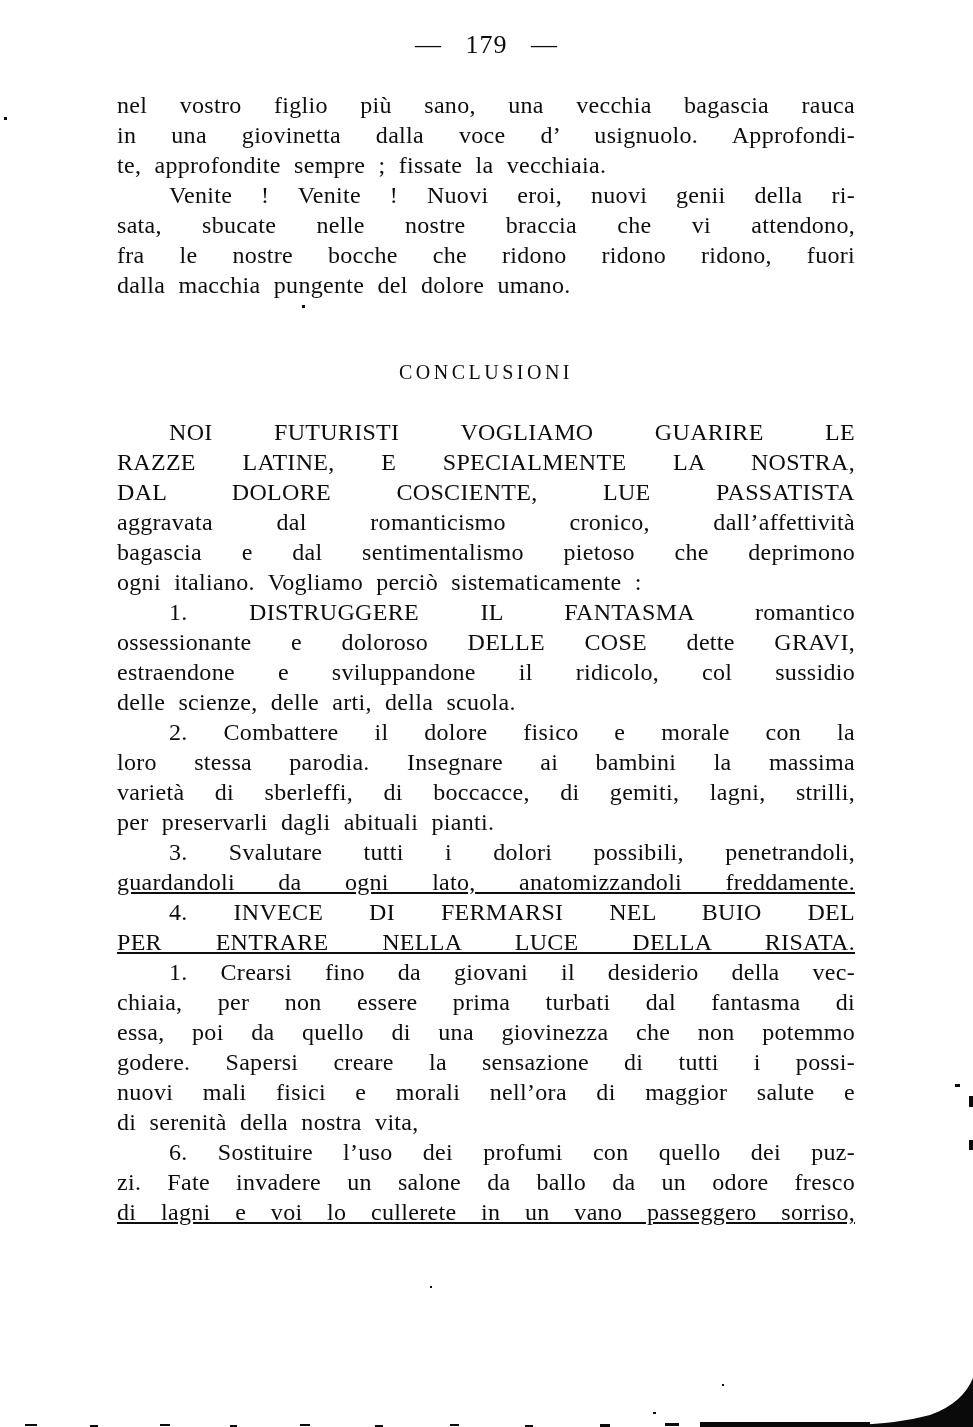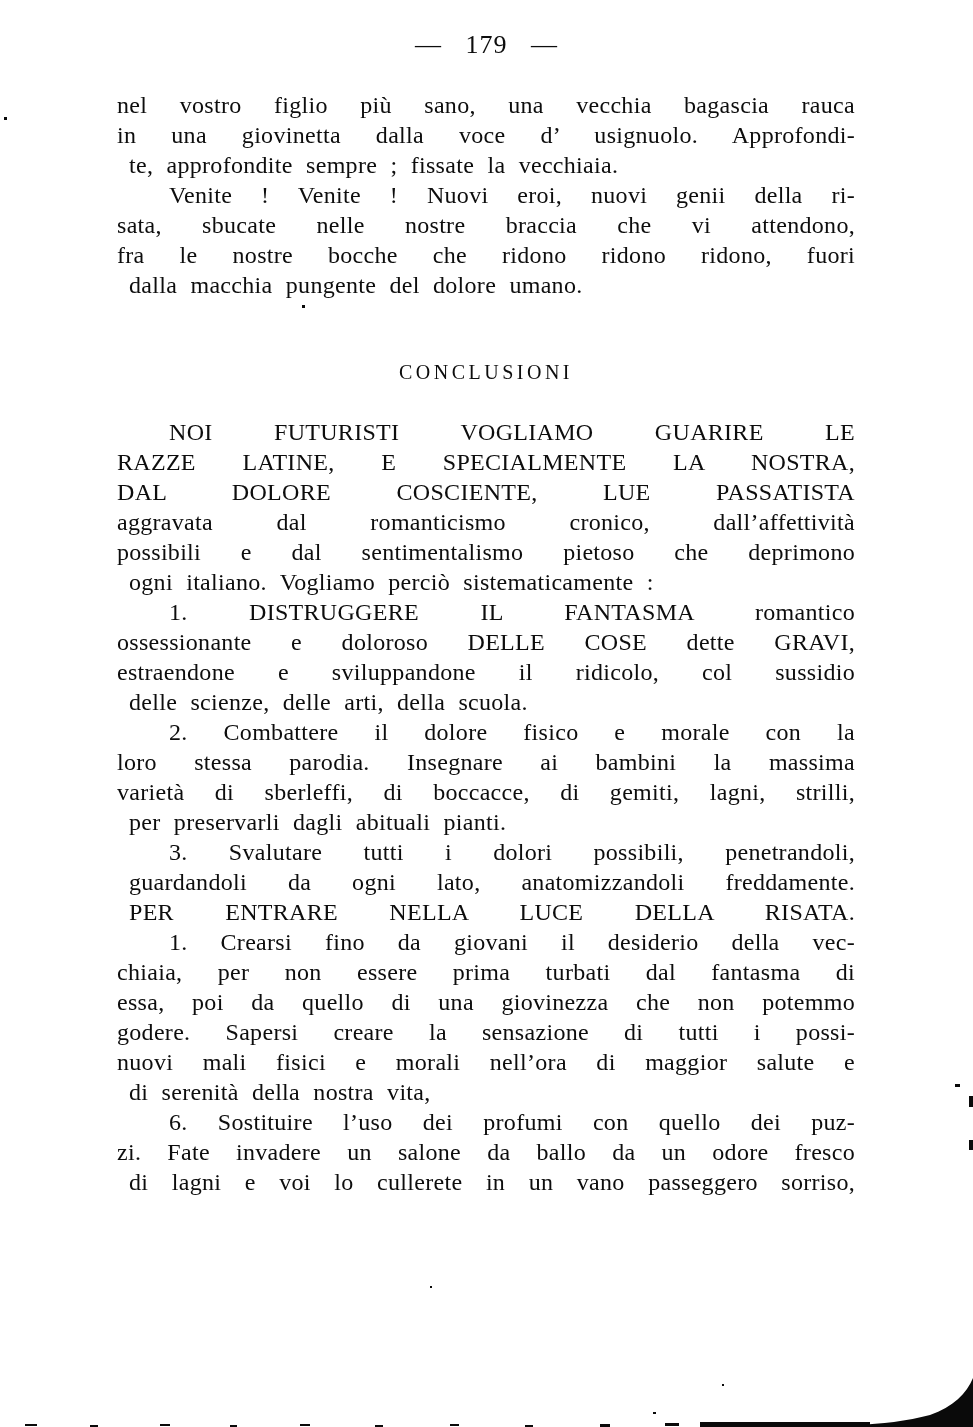--- a/index.html
+++ b/index.html
@@ -30,22 +30,22 @@
     letter-spacing: 0.3px;
   }
   .block { margin: 0; }
   .line {
     white-space: nowrap;
     text-align: justify;
     text-align-last: justify;
     height: 30px;
   }
   .line.indent { padding-left: 52px; }
-  .line.last { text-align-last: left; word-spacing: 7px; margin-left: 12px; }
-  .line.last.full { text-align-last: justify; }
+  .line.last { text-align-last: left; word-spacing: 7px; }
+  .line.last.full { text-align-last: justify; text-decoration: underline; }
   .heading {
     margin-top: 57px;
     margin-bottom: 30px;
     height: 30px;
     line-height: 30px;
     text-align: center;
     font-size: 20px;
     letter-spacing: 3.5px;
   }
   .art { position: absolute; background: #0a0a0a; }
@@ -69,40 +69,41 @@
         <div class="line">sata, sbucate nelle nostre braccia che vi attendono,</div>
         <div class="line">fra le nostre bocche che ridono ridono ridono, fuori</div>
         <div class="line last">dalla macchia pungente del dolore umano.</div>
       </div>
       <div class="heading">CONCLUSIONI</div>
       <div class="block">
         <div class="line indent">NOI FUTURISTI VOGLIAMO GUARIRE LE</div>
         <div class="line">RAZZE LATINE, E SPECIALMENTE LA NOSTRA,</div>
         <div class="line">DAL DOLORE COSCIENTE, LUE PASSATISTA</div>
         <div class="line">aggravata dal romanticismo cronico, dall’affettività</div>
-        <div class="line">possibili e dal sentimentalismo pietoso che deprimono</div>
+        <div class="line">bagascia e dal sentimentalismo pietoso che deprimono</div>
         <div class="line last">ogni italiano. Vogliamo perciò sistematicamente :</div>
       </div>
       <div class="block">
         <div class="line indent">1. DISTRUGGERE IL FANTASMA romantico</div>
         <div class="line">ossessionante e doloroso DELLE COSE dette GRAVI,</div>
         <div class="line">estraendone e sviluppandone il ridicolo, col sussidio</div>
         <div class="line last">delle scienze, delle arti, della scuola.</div>
       </div>
       <div class="block">
         <div class="line indent">2. Combattere il dolore fisico e morale con la</div>
         <div class="line">loro stessa parodia. Insegnare ai bambini la massima</div>
         <div class="line">varietà di sberleffi, di boccacce, di gemiti, lagni, strilli,</div>
         <div class="line last">per preservarli dagli abituali pianti.</div>
       </div>
       <div class="block">
         <div class="line indent">3. Svalutare tutti i dolori possibili, penetrandoli,</div>
         <div class="line last full">guardandoli da ogni lato, anatomizzandoli freddamente.</div>
       </div>
       <div class="block">
+        <div class="line indent">4. INVECE DI FERMARSI NEL BUIO DEL</div>
         <div class="line last full">PER ENTRARE NELLA LUCE DELLA RISATA.</div>
       </div>
       <div class="block">
         <div class="line indent">1. Crearsi fino da giovani il desiderio della vec-</div>
         <div class="line">chiaia, per non essere prima turbati dal fantasma di</div>
         <div class="line">essa, poi da quello di una giovinezza che non potemmo</div>
         <div class="line">godere. Sapersi creare la sensazione di tutti i possi-</div>
         <div class="line">nuovi mali fisici e morali nell’ora di maggior salute e</div>
         <div class="line last">di serenità della nostra vita,</div>
       </div>

